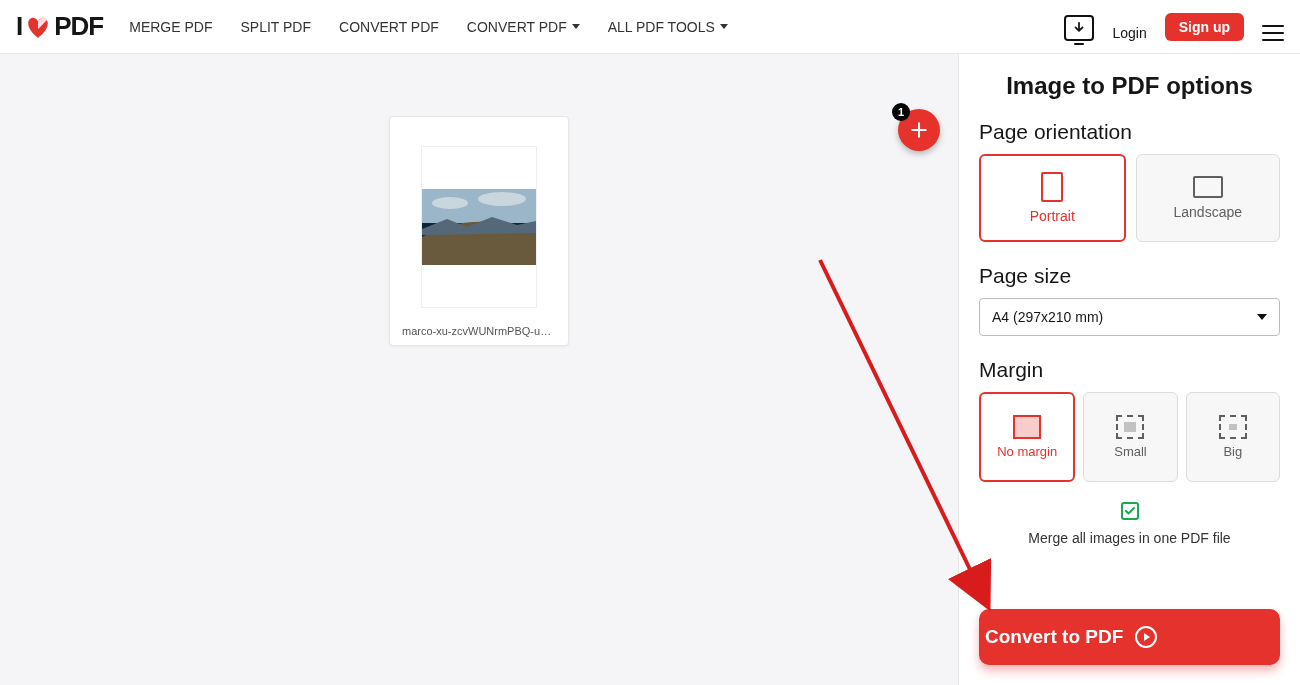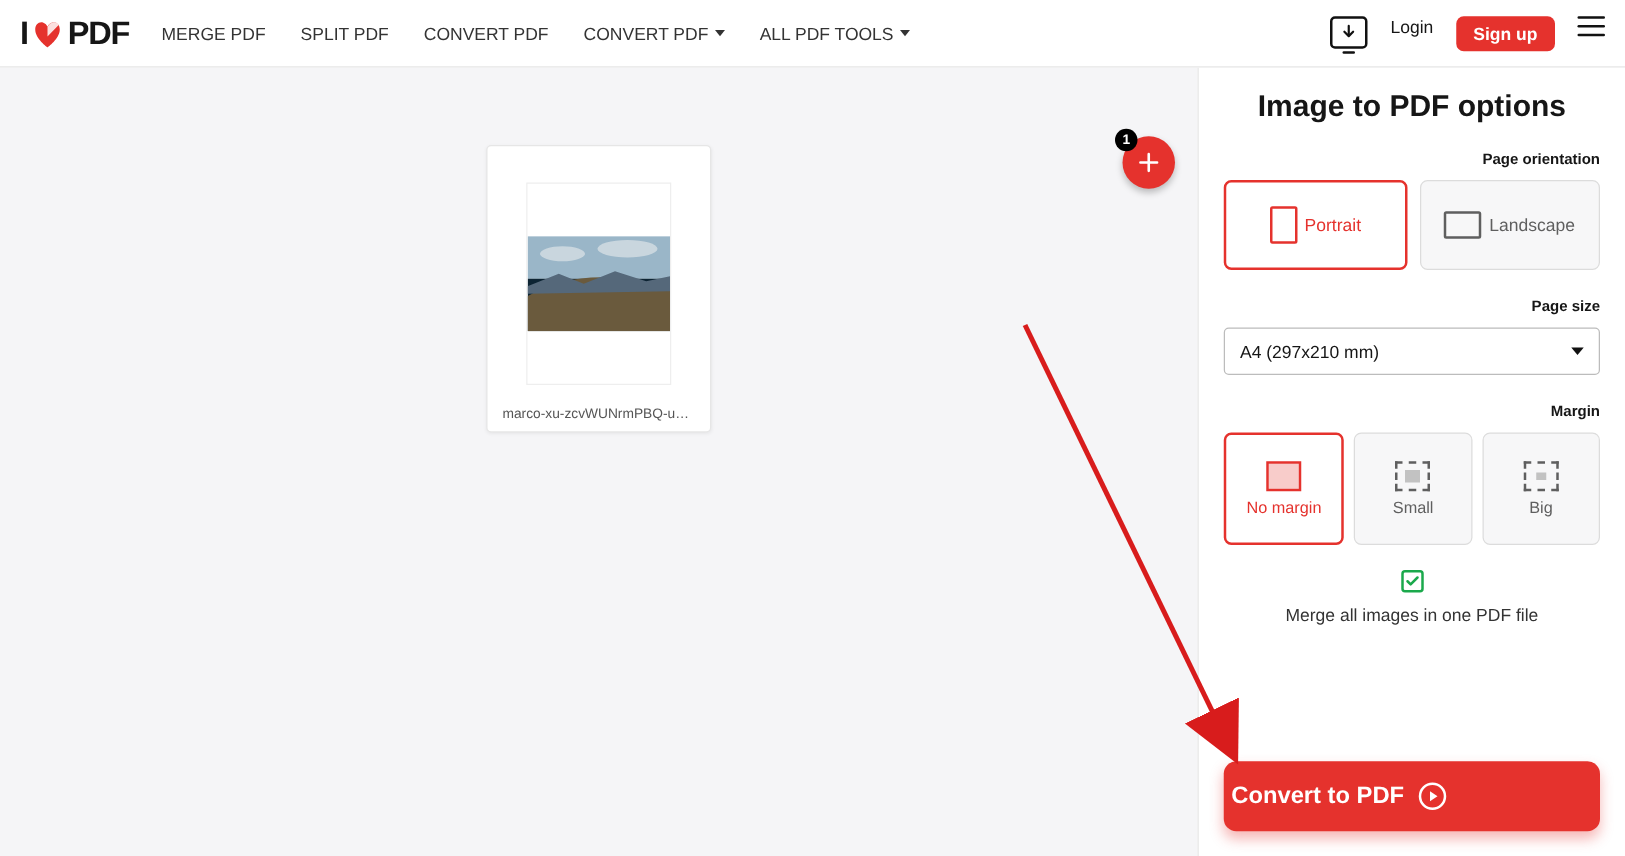--- a/index.html
+++ b/index.html
@@ -13,43 +13,43 @@
   }
   *{box-sizing:border-box;font-family:"Segoe UI",Arial,Helvetica,sans-serif;}
   html,body{margin:0;padding:0;width:1300px;height:685px;background:var(--bg);color:var(--text);}
   
   .header{display:flex;align-items:center;height:54px;background:#fff;border-bottom:1px solid var(--panel-border);padding:0 16px;position:relative;z-index:3;}
   .logo{display:flex;align-items:center;font-weight:900;font-size:26px;letter-spacing:-1px;margin-right:26px;}
   .logo .heart{width:28px;height:24px;margin:0 2px;position:relative;}
   .nav{display:flex;align-items:center;gap:28px;font-size:14px;font-weight:400;color:#333;}
   .nav-item{display:flex;align-items:center;gap:5px;cursor:pointer;}
   .caret-down{width:0;height:0;border-left:4px solid transparent;border-right:4px solid transparent;border-top:5px solid #333;}
-  .header-right{margin-left:auto;display:flex;align-items:flex-start;gap:18px;font-size:14px;}
+  .header-right{margin-left:auto;display:flex;align-items:flex-end;gap:18px;font-size:14px;}
   .download-btn{width:30px;height:26px;border:2px solid #111;border-radius:4px;display:flex;align-items:center;justify-content:center;cursor:pointer;position:relative;}
   .download-btn::after{content:"";position:absolute;bottom:-6px;left:50%;transform:translateX(-50%);width:10px;height:2px;background:#111;border-radius:1px;}
   .login{cursor:pointer;}
   .signup{background:var(--red);color:#fff;border:none;border-radius:6px;padding:6px 14px;font-size:14px;font-weight:700;cursor:pointer;}
   .hamburger{display:flex;flex-direction:column;justify-content:space-between;width:22px;height:16px;cursor:pointer;}
   .hamburger span{display:block;height:2px;background:#111;border-radius:2px;}
   
   .workspace{position:absolute;top:54px;left:0;right:342px;bottom:0;background:var(--bg);}
   .add-btn{position:absolute;top:55px;right:18px;width:42px;height:42px;border-radius:50%;background:var(--red);display:flex;align-items:center;justify-content:center;cursor:pointer;box-shadow:0 3px 6px rgba(0,0,0,.25);}
   .add-btn svg{stroke:#fff;}
   .add-badge{position:absolute;top:-6px;left:-6px;width:18px;height:18px;border-radius:50%;background:#000;color:#fff;font-size:11px;font-weight:600;display:flex;align-items:center;justify-content:center;}
   .file-card{position:absolute;top:62px;left:50%;transform:translateX(-50%);width:180px;background:#fff;border:1px solid var(--panel-border);border-radius:4px;padding:12px 12px 8px;box-shadow:0 1px 3px rgba(0,0,0,.06);}
   .page-preview{width:114px;height:160px;margin:18px auto;background:#fff;box-shadow:0 0 0 1px #eee;display:flex;align-items:center;justify-content:center;overflow:hidden;}
   .page-preview svg{width:114px;height:76px;}
   .file-caption{font-size:11px;color:#555;text-align:center;white-space:nowrap;overflow:hidden;text-overflow:ellipsis;}
   
   .sidebar{position:absolute;top:54px;right:0;bottom:0;width:342px;background:#fff;border-left:1px solid var(--panel-border);display:flex;flex-direction:column;}
   .sidebar-inner{padding:18px 20px 0;flex:1;overflow:auto;}
   .sidebar h2{margin:0 0 20px;font-size:24px;font-weight:700;text-align:center;}
-  .section-label{font-size:12px;font-weight:700;margin:0 0 10px;text-align:right;}
+  .section-label{font-size:21px;font-weight:400;margin:0 0 10px;}
   .orient-row{display:flex;gap:10px;margin-bottom:22px;}
-  .opt-card{flex:1;height:72px;border:1px solid var(--grey-border);background:#f7f7f8;border-radius:6px;display:flex;flex-direction:row;align-items:center;justify-content:center;gap:6px;cursor:pointer;font-size:14px;color:var(--muted);}
+  .opt-card{flex:1;height:88px;border:1px solid var(--grey-border);background:#f7f7f8;border-radius:6px;display:flex;flex-direction:column;align-items:center;justify-content:center;gap:6px;cursor:pointer;font-size:14px;color:var(--muted);}
   .opt-card.selected{border:2px solid var(--red);background:#fff;color:var(--red);}
   .orient-icon{width:22px;height:30px;border:2px solid currentColor;border-radius:2px;}
   .orient-icon.landscape{width:30px;height:22px;}
   .select-box{position:relative;width:100%;height:38px;border:1px solid #bcbcbc;background:#fff;border-radius:4px;display:flex;align-items:center;padding:16px 12px;font-size:14px;cursor:pointer;margin-bottom:22px;}
   .select-caret{margin-left:auto;width:0;height:0;border-left:5px solid transparent;border-right:5px solid transparent;border-top:6px solid #111;}
   .margin-row{display:flex;gap:8px;margin-bottom:20px;}
   .margin-card{flex:1;height:90px;border:1px solid var(--grey-border);background:#f7f7f8;border-radius:6px;display:flex;flex-direction:column;align-items:center;justify-content:center;gap:6px;cursor:pointer;font-size:13px;line-height:1.15;color:var(--muted);text-align:center;}
   .margin-card.selected{border:2px solid var(--red);background:#fff;color:var(--red);}
   .margin-iconbox{width:28px;height:24px;border:2px solid currentColor;display:flex;align-items:center;justify-content:center;}
   .margin-iconbox.dashed{border-style:dashed;}

